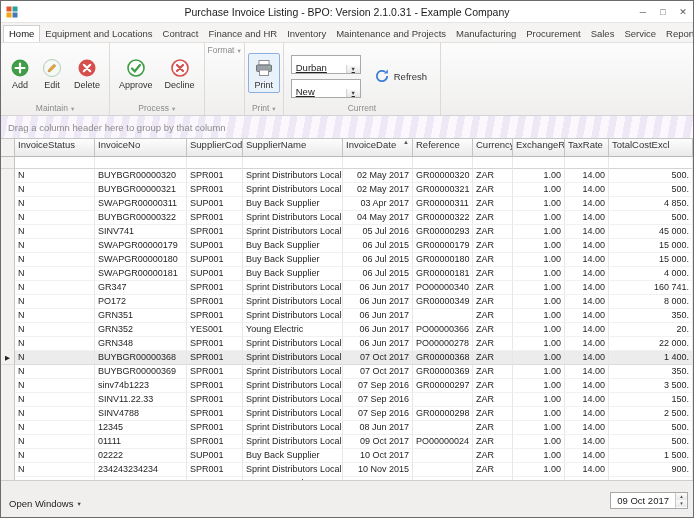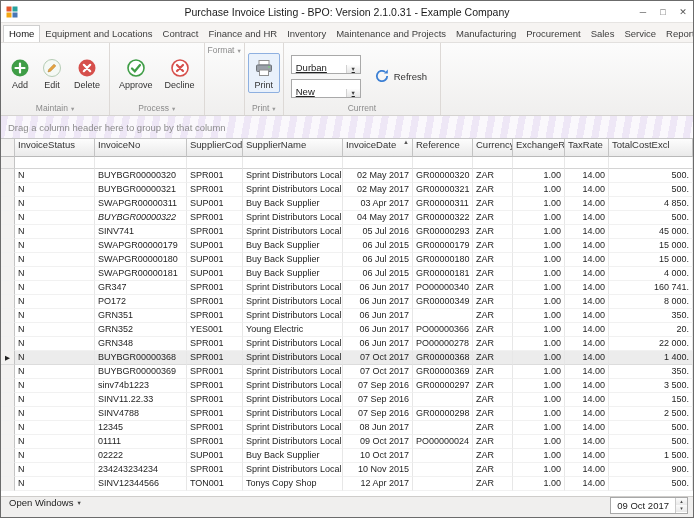--- a/index.html
+++ b/index.html
@@ -45,21 +45,21 @@
   .rows{flex:1;overflow:hidden;}
   .drow{display:flex;height:14px;}
   .dcell{box-sizing:border-box;flex:none;font-size:9px;color:#1e1e1e;line-height:13px;padding:0 3px;
          border-right:1px solid #e7e7e7;border-bottom:1px solid #f1f1f1;white-space:nowrap;overflow:hidden;}
   .ind{background:#f3f2f1;border-right:1px solid #c4c4c4 !important;}
   .drow .ind{text-align:center;font-size:6.5px;color:#222;padding:0;}
   .drow.current{background:#ececec;}
   .drow.current .dcell{border-bottom-color:#dcdcdc;}
   .r{text-align:right;}
   
-  .statusbar{height:20px;flex:none;background:#f0efee;border-top:1px solid #cfcdcb;display:flex;align-items:flex-start;padding:0 3px;}
+  .statusbar{height:20px;flex:none;background:#f0efee;border-top:1px solid #cfcdcb;display:flex;align-items:flex-end;padding:8px 3px;}
   .openwin{font-size:9.5px;color:#222;display:flex;align-items:center;gap:4px;padding:0 5px;}
   .owcaret{font-size:6.5px;color:#444;}
   .sspacer{flex:1;}
   .dateeditor{display:flex;align-items:stretch;border:1px solid #a8a8a8;background:#fff;height:15px;margin-right:2px;}
   .dateval{font-size:9.5px;color:#222;padding:0 6px;display:flex;align-items:center;}
   .spin{display:flex;flex-direction:column;border-left:1px solid #c9c9c9;}
   .spinbtn{font-size:5px;line-height:7px;width:11px;text-align:center;color:#444;background:linear-gradient(#fbfbfb,#e8e8e8);}
 </style>
 </head>
 <body>
@@ -294,21 +294,21 @@
           <div class="dcell r" style="width: 70px;">03 Apr 2017</div>
           <div class="dcell" style="width: 60px;">GR00000311</div>
           <div class="dcell" style="width: 40px;">ZAR</div>
           <div class="dcell r" style="width: 52px;">1.00</div>
           <div class="dcell r" style="width: 44px;">14.00</div>
           <div class="dcell r" style="width: 84px; flex: 1 1 0%;">4 850.</div>
         </div>
         <div class="drow">
           <div class="dcell ind" style="width: 14px;"></div>
           <div class="dcell" style="width: 80px;">N</div>
-          <div class="dcell" style="width: 92px; font-style: italic;">BUYBGR00000322</div>
+          <div class="dcell" style="width: 92px;">BUYBGR00000322</div>
           <div class="dcell" style="width: 56px;">SPR001</div>
           <div class="dcell" style="width: 100px;">Sprint Distributors Local</div>
           <div class="dcell r" style="width: 70px;">04 May 2017</div>
           <div class="dcell" style="width: 60px;">GR00000322</div>
           <div class="dcell" style="width: 40px;">ZAR</div>
           <div class="dcell r" style="width: 52px;">1.00</div>
           <div class="dcell r" style="width: 44px;">14.00</div>
           <div class="dcell r" style="width: 84px; flex: 1 1 0%;">500.</div>
         </div>
         <div class="drow">

